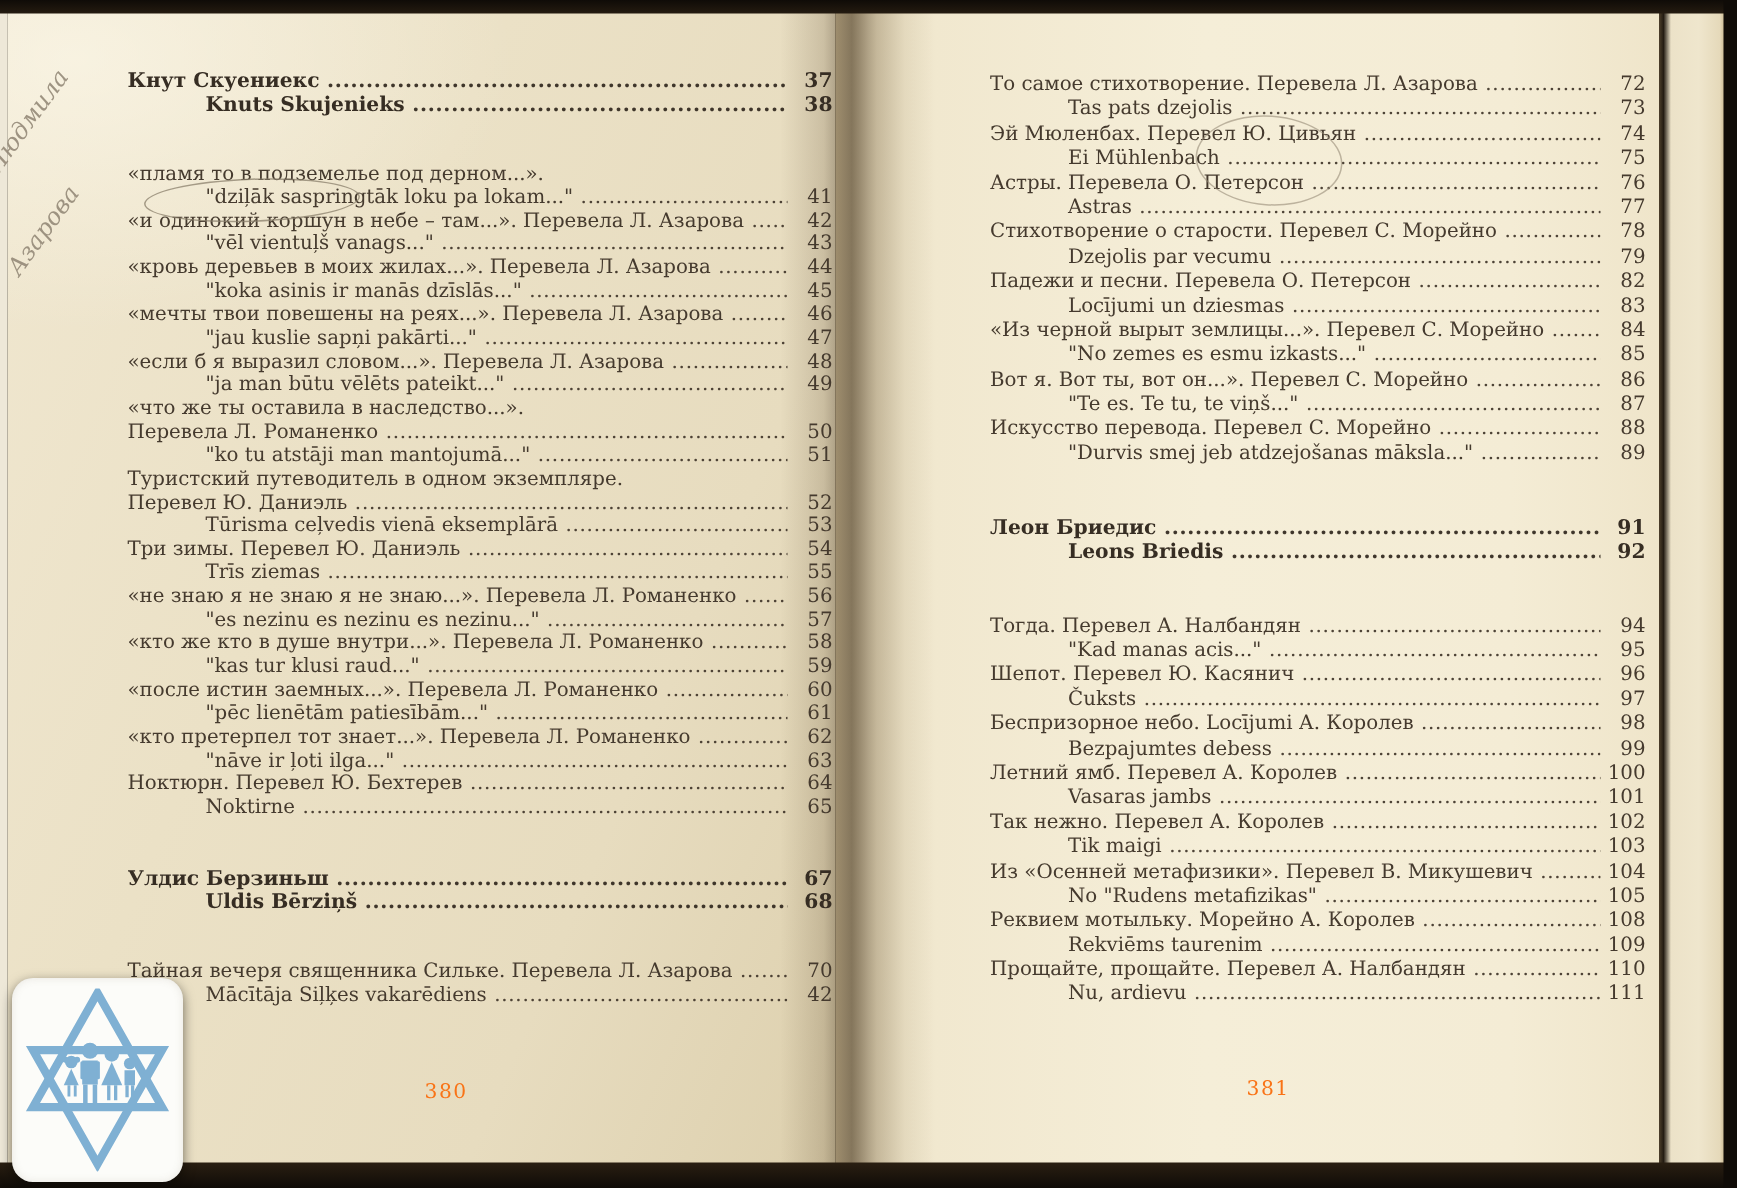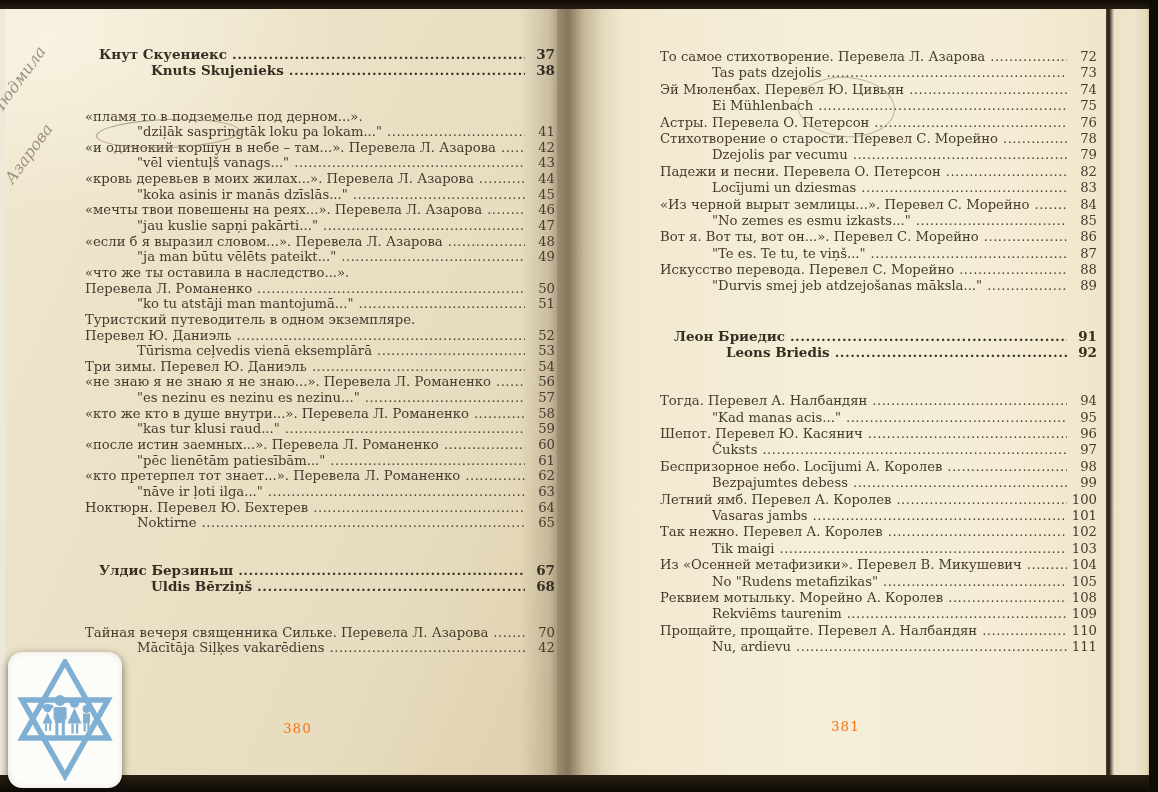--- a/index.html
+++ b/index.html
@@ -24,21 +24,21 @@
   .gutter{position:absolute;left:520px;top:0;width:104px;height:792px;
     background:linear-gradient(90deg,rgba(74,54,28,0) 0%,rgba(74,54,28,.18) 28%,rgba(48,33,15,.5) 46%,rgba(74,54,28,.22) 62%,rgba(74,54,28,.05) 80%,rgba(74,54,28,0) 100%);}
 
   
   .toc{position:absolute;color:#453a2e;}
   #toc-left{left:85px;top:46px;width:470px;}
   #toc-right{left:660px;top:49px;width:437px;}
   .row{display:flex;align-items:baseline;white-space:nowrap;font-size:13.2px;}
   #toc-left .row{height:15.65px;}
   #toc-right .row{height:16.4px;}
-  .row.bold{font-weight:bold;color:#362d23;font-size:13.5px;margin-left:14px;}
+  .row.bold{font-weight:bold;color:#362d23;font-size:13.5px;}
   .row.ind{padding-left:52px;}
   .t{flex:0 0 auto;}
   .leader{flex:1 1 auto;min-width:8px;overflow:hidden;margin:0 4px 0 5px;opacity:.95;}
   .leader::after{content:"..........................................................................................................................................................";letter-spacing:.5px;}
   .pg{flex:0 0 auto;min-width:26px;text-align:right;}
 
   
   .folio{position:absolute;font-size:13.5px;color:#f97316;letter-spacing:1px;}
   .folio-left{left:283px;top:720px;}
   .folio-right{left:831px;top:718px;}
@@ -156,20 +156,25 @@
       <div class="row ind">
         <span class="t">Tūrisma ceļvedis vienā eksemplārā</span>
         <span class="leader"></span>
         <span class="pg">53</span>
       </div>
       <div class="row">
         <span class="t">Три зимы. Перевел Ю. Даниэль</span>
         <span class="leader"></span>
         <span class="pg">54</span>
       </div>
+      <div class="row ind">
+        <span class="t">Trīs ziemas</span>
+        <span class="leader"></span>
+        <span class="pg">55</span>
+      </div>
       <div class="row">
         <span class="t">«не знаю я не знаю я не знаю...». Перевела Л. Романенко</span>
         <span class="leader"></span>
         <span class="pg">56</span>
       </div>
       <div class="row ind">
         <span class="t">"es nezinu es nezinu es nezinu..."</span>
         <span class="leader"></span>
         <span class="pg">57</span>
       </div>
@@ -256,20 +261,25 @@
       </div>
       <div class="row ind">
         <span class="t">Ei Mühlenbach</span>
         <span class="leader"></span>
         <span class="pg">75</span>
       </div>
       <div class="row">
         <span class="t">Астры. Перевела О. Петерсон</span>
         <span class="leader"></span>
         <span class="pg">76</span>
+      </div>
+      <div class="row ind">
+        <span class="t">Astras</span>
+        <span class="leader"></span>
+        <span class="pg">77</span>
       </div>
       <div class="row">
         <span class="t">Стихотворение о старости. Перевел С. Морейно</span>
         <span class="leader"></span>
         <span class="pg">78</span>
       </div>
       <div class="row ind">
         <span class="t">Dzejolis par vecumu</span>
         <span class="leader"></span>
         <span class="pg">79</span>

